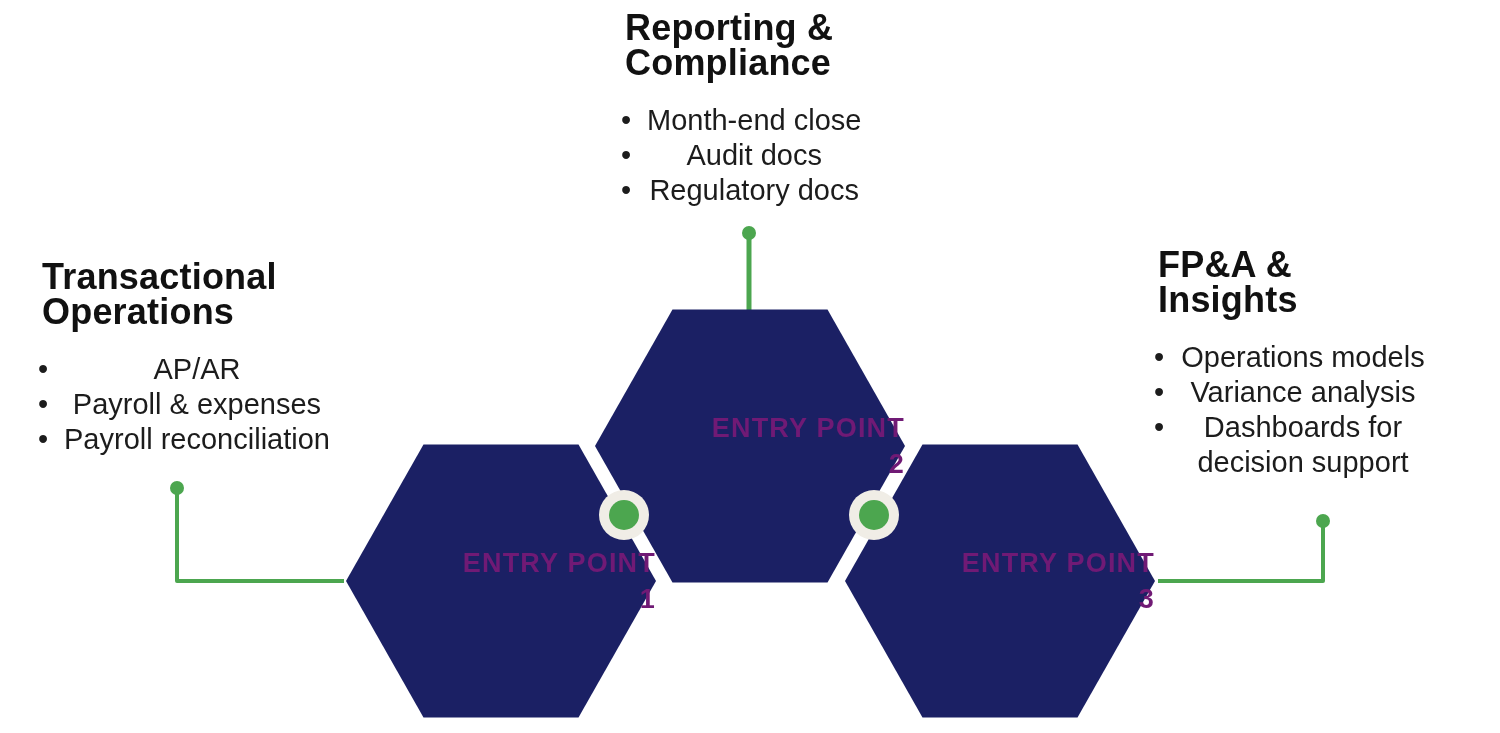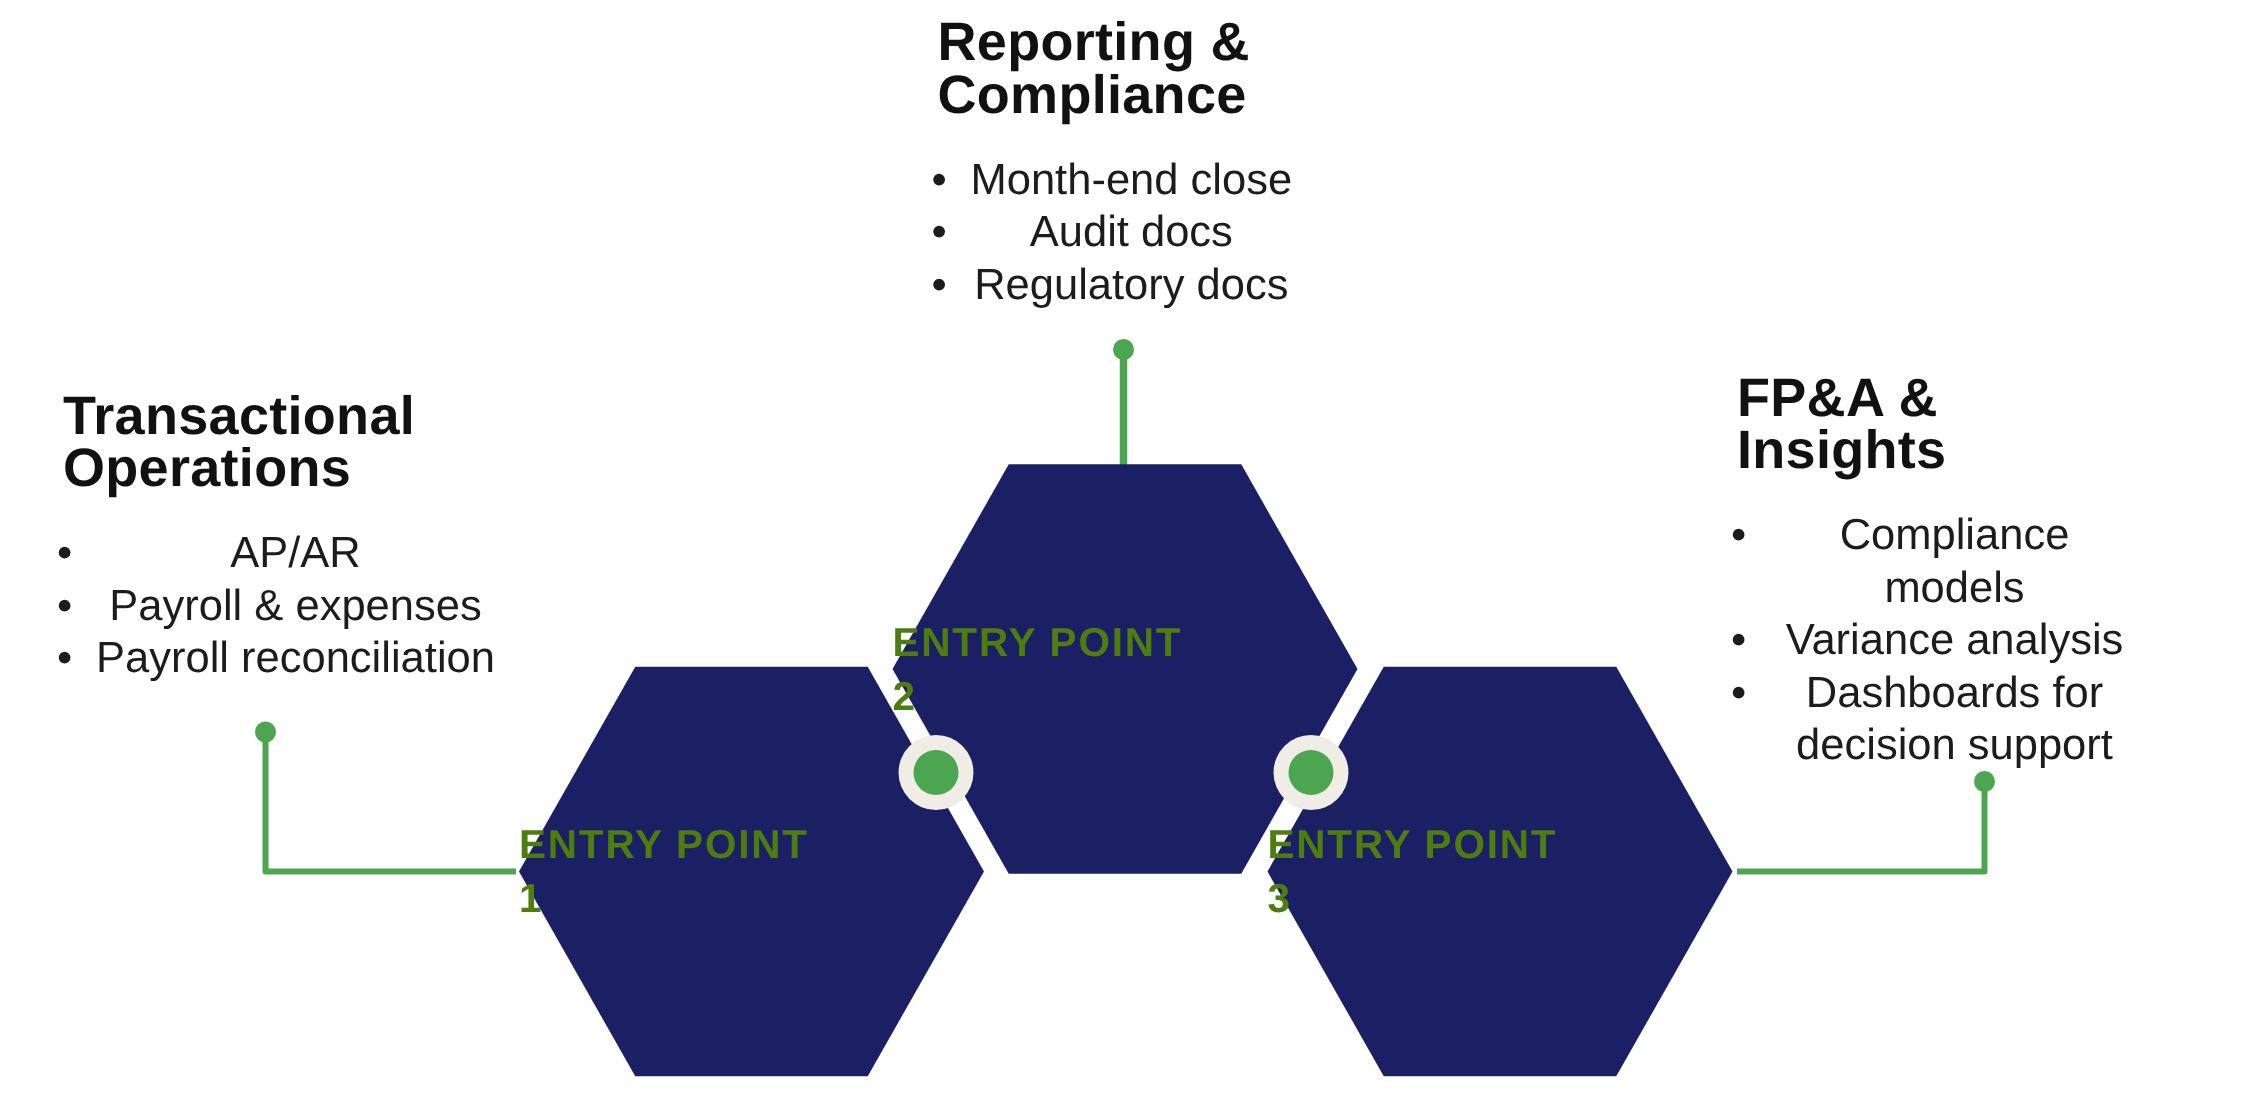--- a/index.html
+++ b/index.html
@@ -49,22 +49,22 @@
   .block-left  { left: 42px;   top: 259px; }
   .block-left ul  { max-width: 344px; }
   .block-center { left: 625px; top: 10px; }
   .block-center ul { max-width: 330px; }
   .block-right { left: 1158px; top: 247px; }
   .block-right ul { max-width: 272px; }
 
   .hex-label {
     position: absolute;
     width: 310px;
-    text-align: left;
-    color: #4d7c0f;
+    text-align: right;
+    color: #701a75;
     font-weight: 700;
     font-size: 27px;
     line-height: 36px;
     letter-spacing: 1.2px;
   }
   .hex-label span { display: block; }
   .hex-label-1 { left: 346px; top: 545px; }
   .hex-label-2 { left: 595px; top: 410px; }
   .hex-label-3 { left: 845px; top: 545px; }
 </style>
@@ -117,21 +117,21 @@
       <li>Regulatory docs</li>
     </ul>
   </div>
 
   <div class="text-block block-right">
     <h3>
       <span>FP&amp;A &amp;</span>
       <span>Insights</span>
     </h3>
     <ul>
-      <li>Compliance models</li>
+      <li>Operations models</li>
       <li>Variance analysis</li>
       <li>Dashboards for decision support</li>
     </ul>
   </div>
 
   <div class="hex-label hex-label-1">
     <span>ENTRY POINT</span>
     <span>1</span>
   </div>
   <div class="hex-label hex-label-2">

